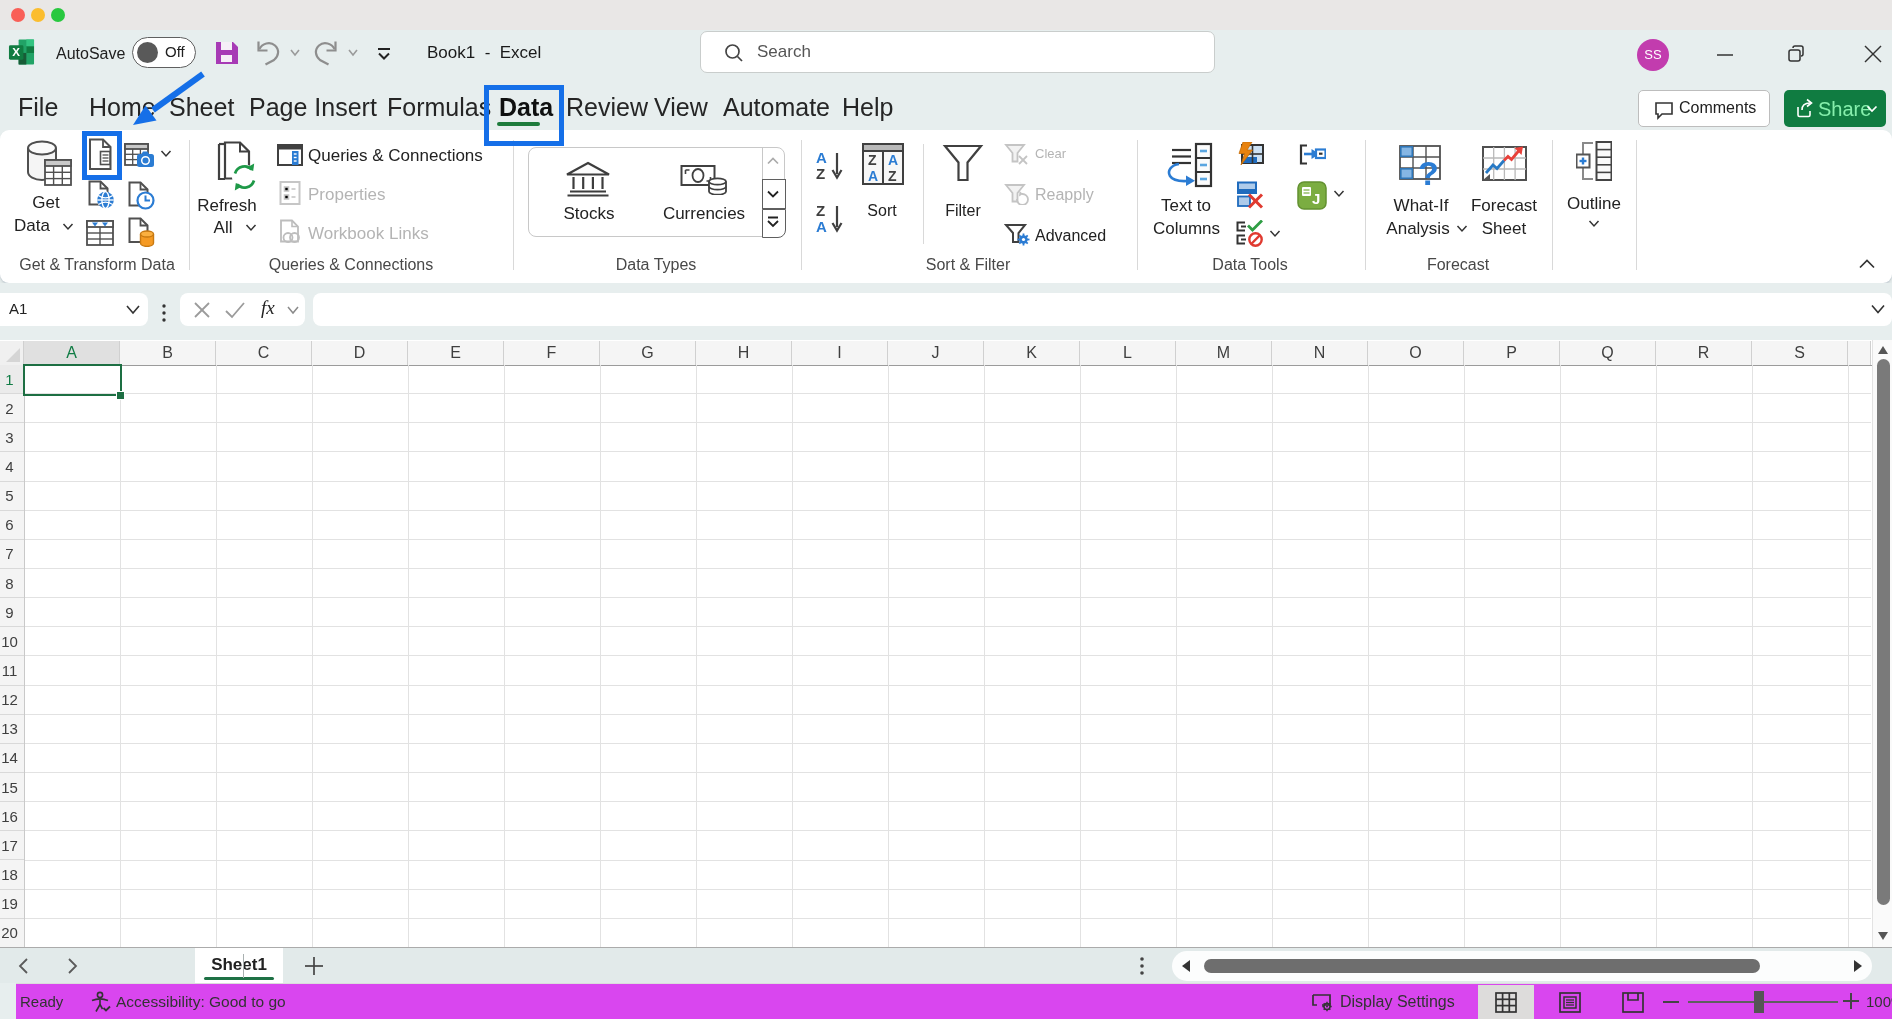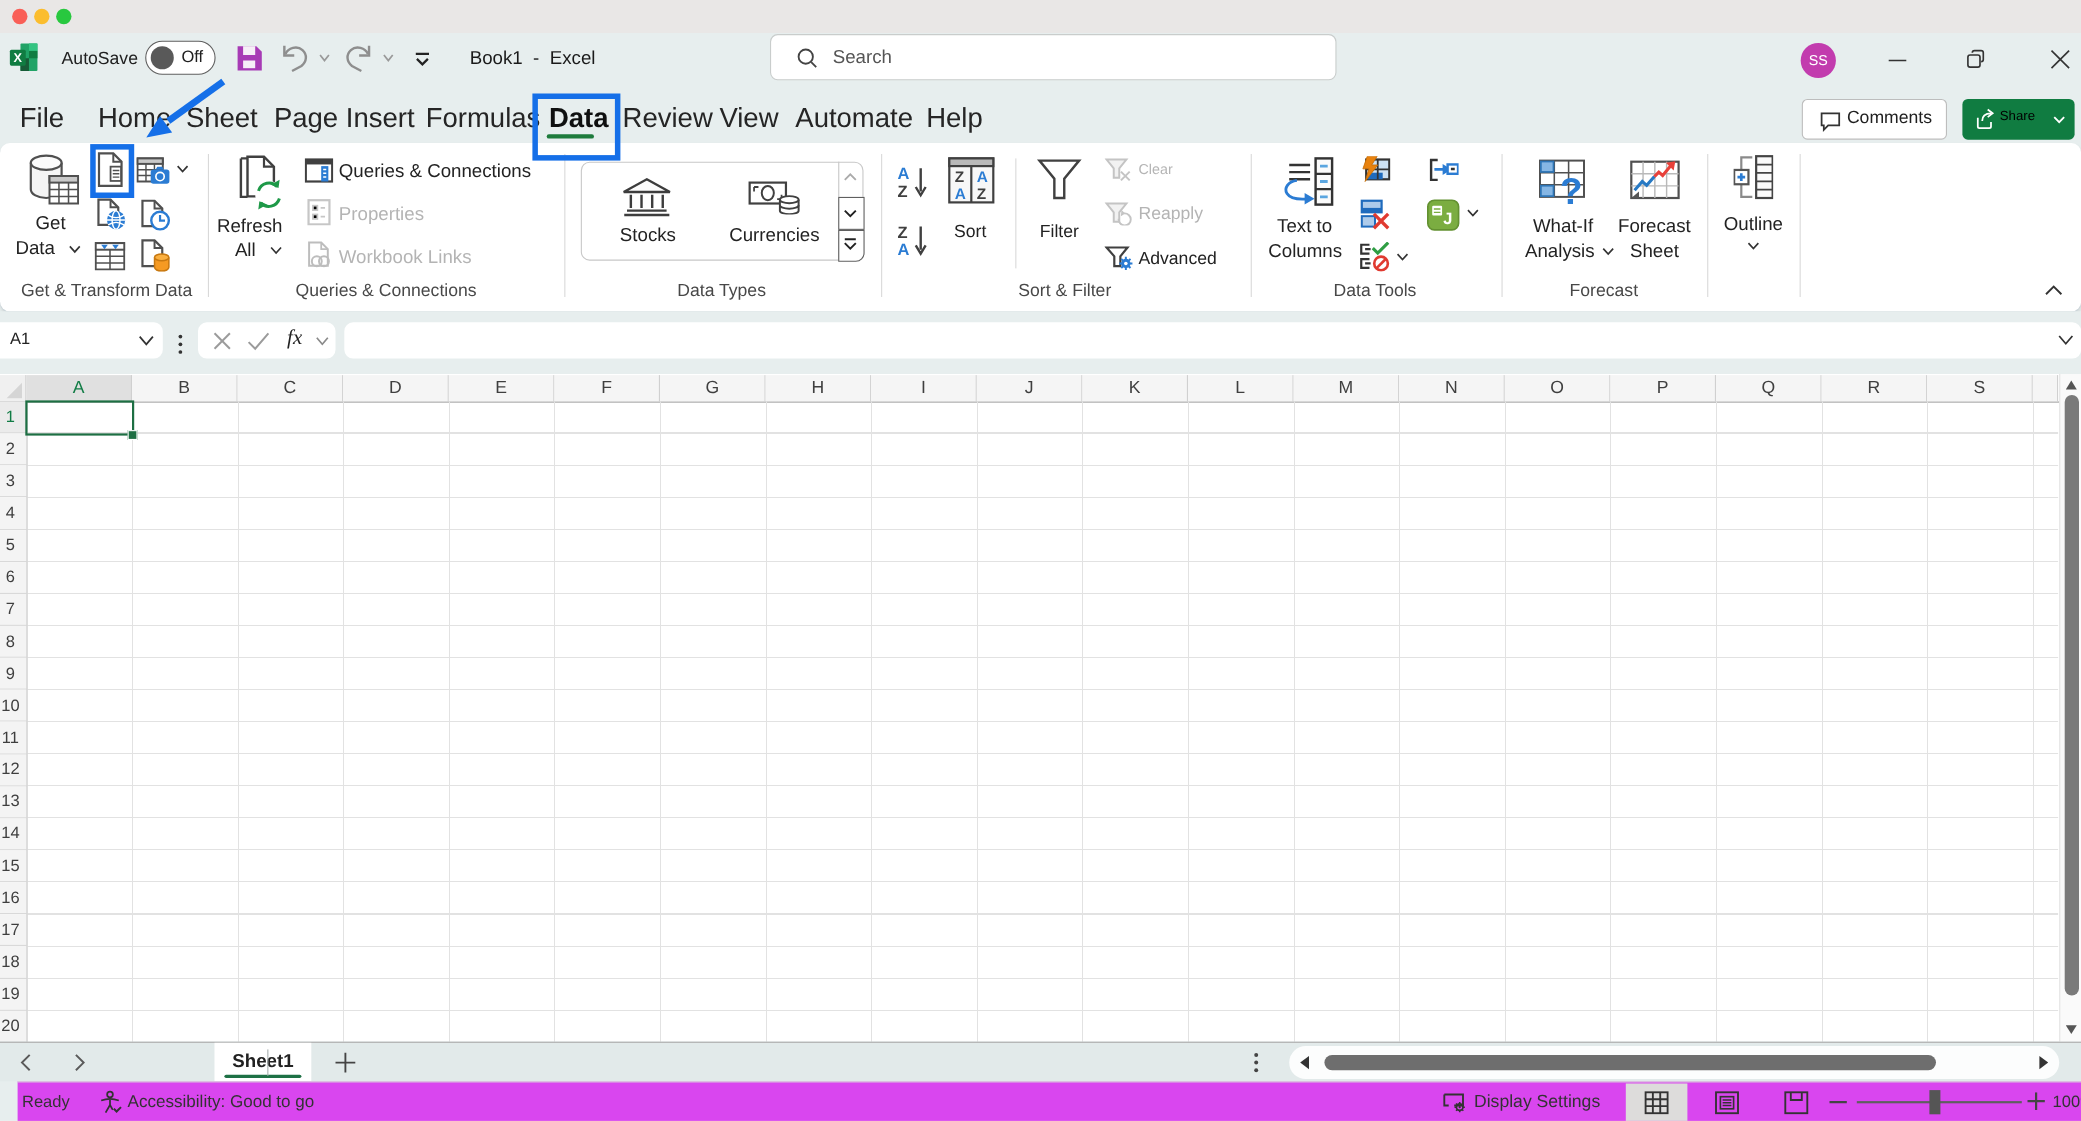--- a/index.html
+++ b/index.html
@@ -24,21 +24,21 @@
   .avatar { position:absolute; left:1637px; top:9px; width:32px; height:32px; border-radius:50%; background:#c23cae; color:#fff; font-size:13px; text-align:center; line-height:32px; }
 
   
   .tabrow { position:absolute; left:0; top:80px; width:1892px; height:52px; background:#e7eeee; }
   .rtab { position:absolute; top:13px; font-size:25px; color:#252525; }
   .datatab { font-weight:bold; color:#0f1010; }
   .data-underline { position:absolute; left:497px; top:122px; width:43px; height:3.5px; background:#1e7b3c; border-radius:2px; }
   .comments-btn { position:absolute; left:1638px; top:10px; width:132px; height:37px; background:#fff; border:1px solid #bdbdbd; border-radius:5px; }
   .comments-btn span { position:absolute; left:40px; top:8px; font-size:16px; color:#202020; }
   .share-btn { position:absolute; left:1784px; top:10px; width:102px; height:37px; background:#107c41; border-radius:5px; }
-  .share-btn span { position:absolute; left:34px; top:8px; font-size:12px; color:#000000; }
+  .share-btn span { position:absolute; left:34px; top:8px; font-size:20px; color:#86efac; }
 
   
   .ribbon { position:absolute; left:0; top:130px; width:1892px; height:153px; background:#fff; border-radius:9px; box-shadow:0 1.5px 0 #ccd5da, 0 2.5px 3px rgba(0,0,0,0.08); }
   .gsep { position:absolute; top:10px; width:1px; height:130px; background:#d9d9d9; }
   .glabel { position:absolute; top:126px; font-size:16px; color:#484848; width:200px; text-align:center; }
   .ribtext { position:absolute; font-size:15px; color:#222; }
   .ribgray { color:#b4b4b4; }
   .bigbtn-label { position:absolute; font-size:17px; color:#222; text-align:center; }
 
   

